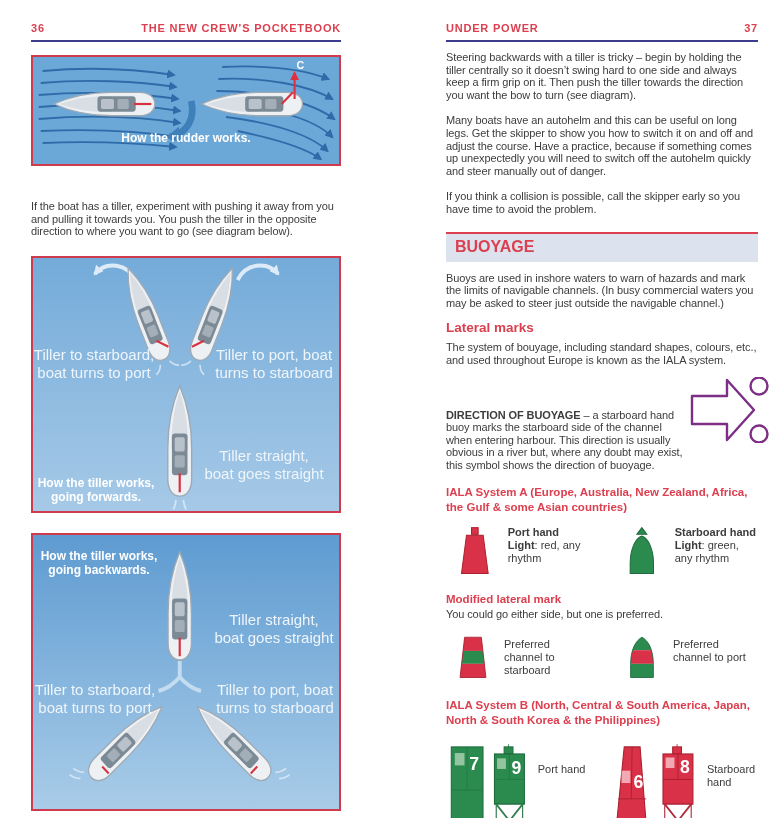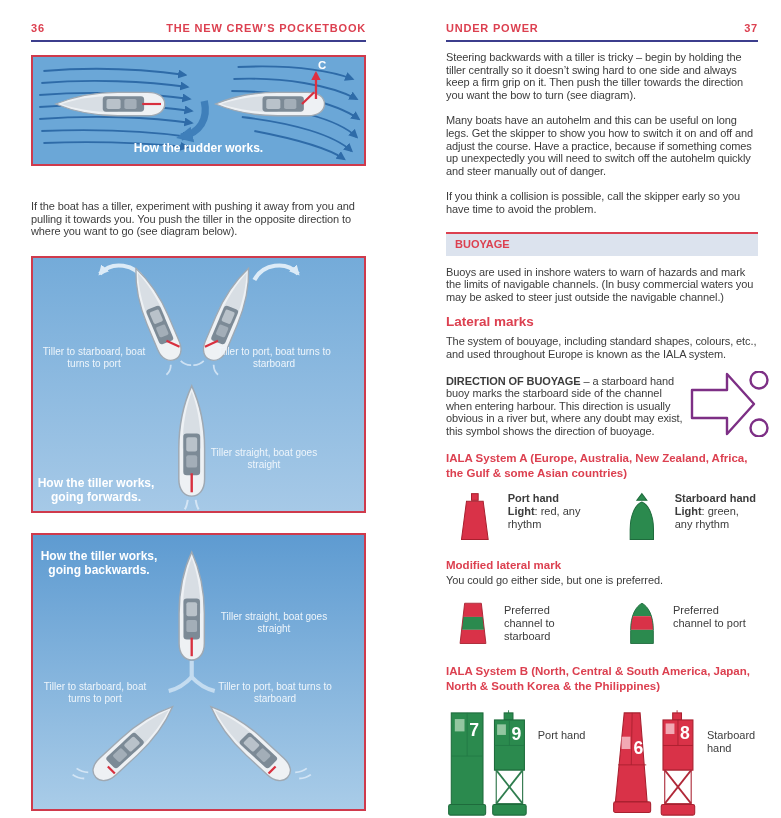--- a/index.html
+++ b/index.html
@@ -3,46 +3,46 @@
 <meta charset="utf-8">
 <style>
   * { margin:0; padding:0; box-sizing:border-box; }
   html,body { width:781px; height:818px; }
   body {
     position:relative; background:#ffffff;
     font-family:"Liberation Sans", sans-serif;
     color:var(--c-text,#3c3c3c);
   }
   .page { position:absolute; top:22px; }
-  #left-page  { left:31px;  width:335px; }
+  #left-page  { left:31px;  width:310px; }
   #right-page { left:446px; width:312px; }
 
   .pghead { display:flex; justify-content:space-between; align-items:baseline;
     font-size:11px; font-weight:bold; letter-spacing:.8px; color:var(--c-red,#dc4050); }
   .rule { height:2px; background:var(--c-navy,#3c3e8d); margin-top:6px; }
 
-  .body-text { font-size:11px; line-height:12.6px; letter-spacing:-.1px; color:var(--c-text,#3c3c3c); }
+  .body-text { font-size:11px; line-height:12.6px; letter-spacing:-.1px; color:var(--c-text,#3c3c3c);margin-top:28px; }
   .mt { margin-top:13px; }
 
   
   .diagram { position:relative; border:2px solid var(--c-border,#cf3a4c); overflow:hidden; background:var(--c-blue,#6aa6d8); }
   #rudder-diagram   { height:111px; margin-top:13px; }
   #forwards-diagram { height:257px; margin-top:18px; }
   #backwards-diagram{ height:278px; margin-top:20px; }
   .diagram > svg { position:absolute; left:0; top:0; width:100%; height:100%; display:block; }
-  .dlabel { position:absolute; color:#eef5fb; font-size:10px; line-height:1.22; text-align:center; }
+  .dlabel { position:absolute; color:#eef5fb; font-size:15px; line-height:1.22; text-align:center; }
   .dcaption { position:absolute; color:#ffffff; font-weight:bold; font-size:12px; line-height:1.22; text-align:center; }
   .tiller { stroke:#d8303f; stroke-width:2.4; }
   .wake { stroke:#e4eff9; stroke-width:2; fill:none; opacity:.75; }
   .clabel { fill:#fff; font-size:11px; font-weight:bold; text-anchor:middle; }
 
   
   .section-bar { margin-top:16px; border-top:2px solid var(--c-red,#dc4050);
     background:var(--c-barbg,#dce3ee); padding:4px 10px 6px 9px;
-    font-size:11px; font-weight:bold; color:var(--c-red,#dc4050); }
+    font-size:16px; font-weight:bold; color:var(--c-red,#dc4050); }
   .red-h3 { margin-top:11px; font-size:13.5px; font-weight:bold; color:var(--c-red,#dc4050); }
   .red-sub { margin-top:12px; font-size:11.5px; font-weight:bold; color:var(--c-red,#dc4050); line-height:1.3; }
   .dir-row { display:flex; gap:6px; margin-top:14px; margin-right:-14px; align-items:flex-start; }
   .dir-row p { flex:1 1 auto; }
   .dir-row svg { flex:0 0 auto; margin-top:-4px; }
   .b { font-weight:bold; }
 
   .buoy-row { display:flex; align-items:flex-start; margin-top:7px; }
   .buoy-label { font-size:11px; line-height:13px; }
   .buoy-label .name { font-weight:bold; }
@@ -124,21 +124,21 @@
         <use href="#boat"></use>
           <line x1="20" y1="92" x2="20" y2="112" class="tiller"></line>
       </g>
       <g transform="translate(227,47) rotate(-90) scale(0.9) translate(-20,-58)">
         <use href="#boat"></use>
           <line x1="20" y1="92" x2="33" y2="105" class="tiller"></line>
       </g>
       <line x1="271" y1="42" x2="271" y2="16" stroke="#e03040" stroke-width="2.2" marker-end="url(#abr)"></line>
       <text x="277" y="12" class="clabel">C</text>
     </svg>
-    <div class="dcaption" style="left:0;right:0;top:84px">How the rudder works.</div>
+    <div class="dcaption" style="left:0;right:0;top:74px">How the rudder works.</div>
   </div>
 
   <p class="body-text" style="margin-top:34px">If the boat has a tiller, experiment with pushing it away from you and pulling it towards you. You push the tiller in the opposite direction to where you want to go (see diagram below).</p>
 
   <div class="diagram" id="forwards-diagram">
     <svg viewBox="0 0 317 253" preserveAspectRatio="none">
       <defs>
           <linearGradient id="g2" x1="0" y1="0" x2="0" y2="1">
             <stop offset="0" stop-color="#74abd9"></stop>
             <stop offset="1" stop-color="#a6c9e7"></stop>

